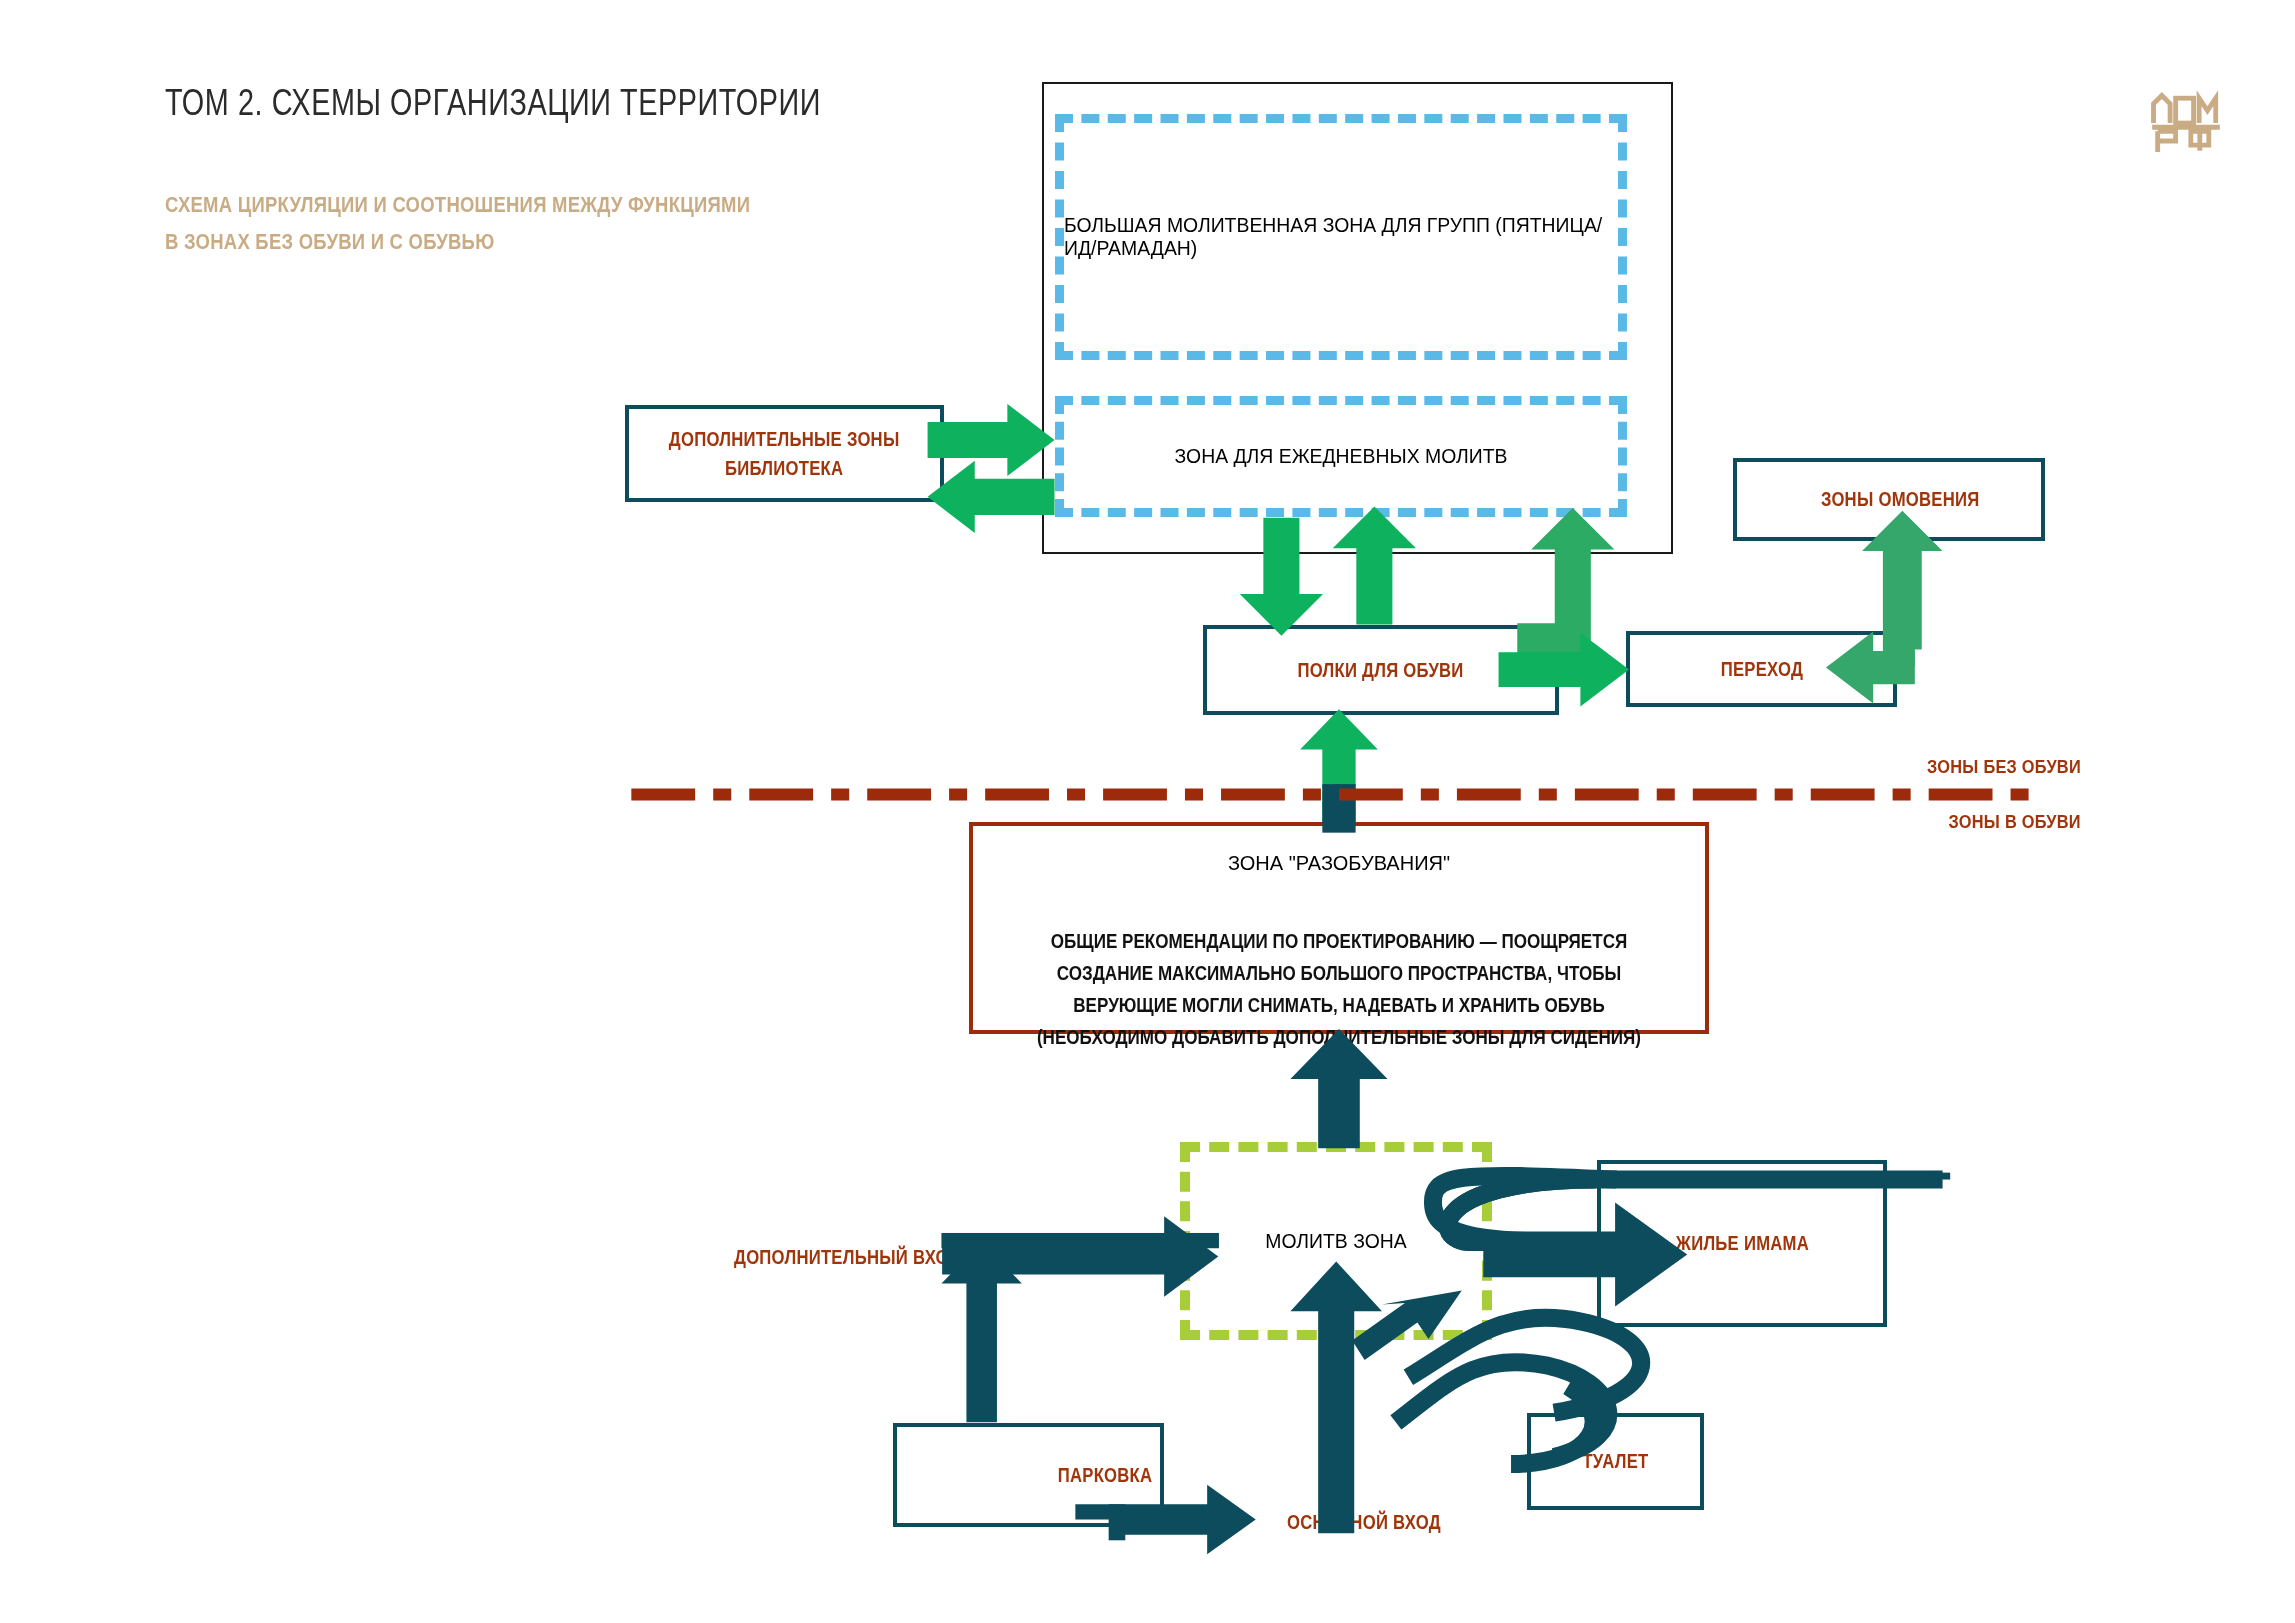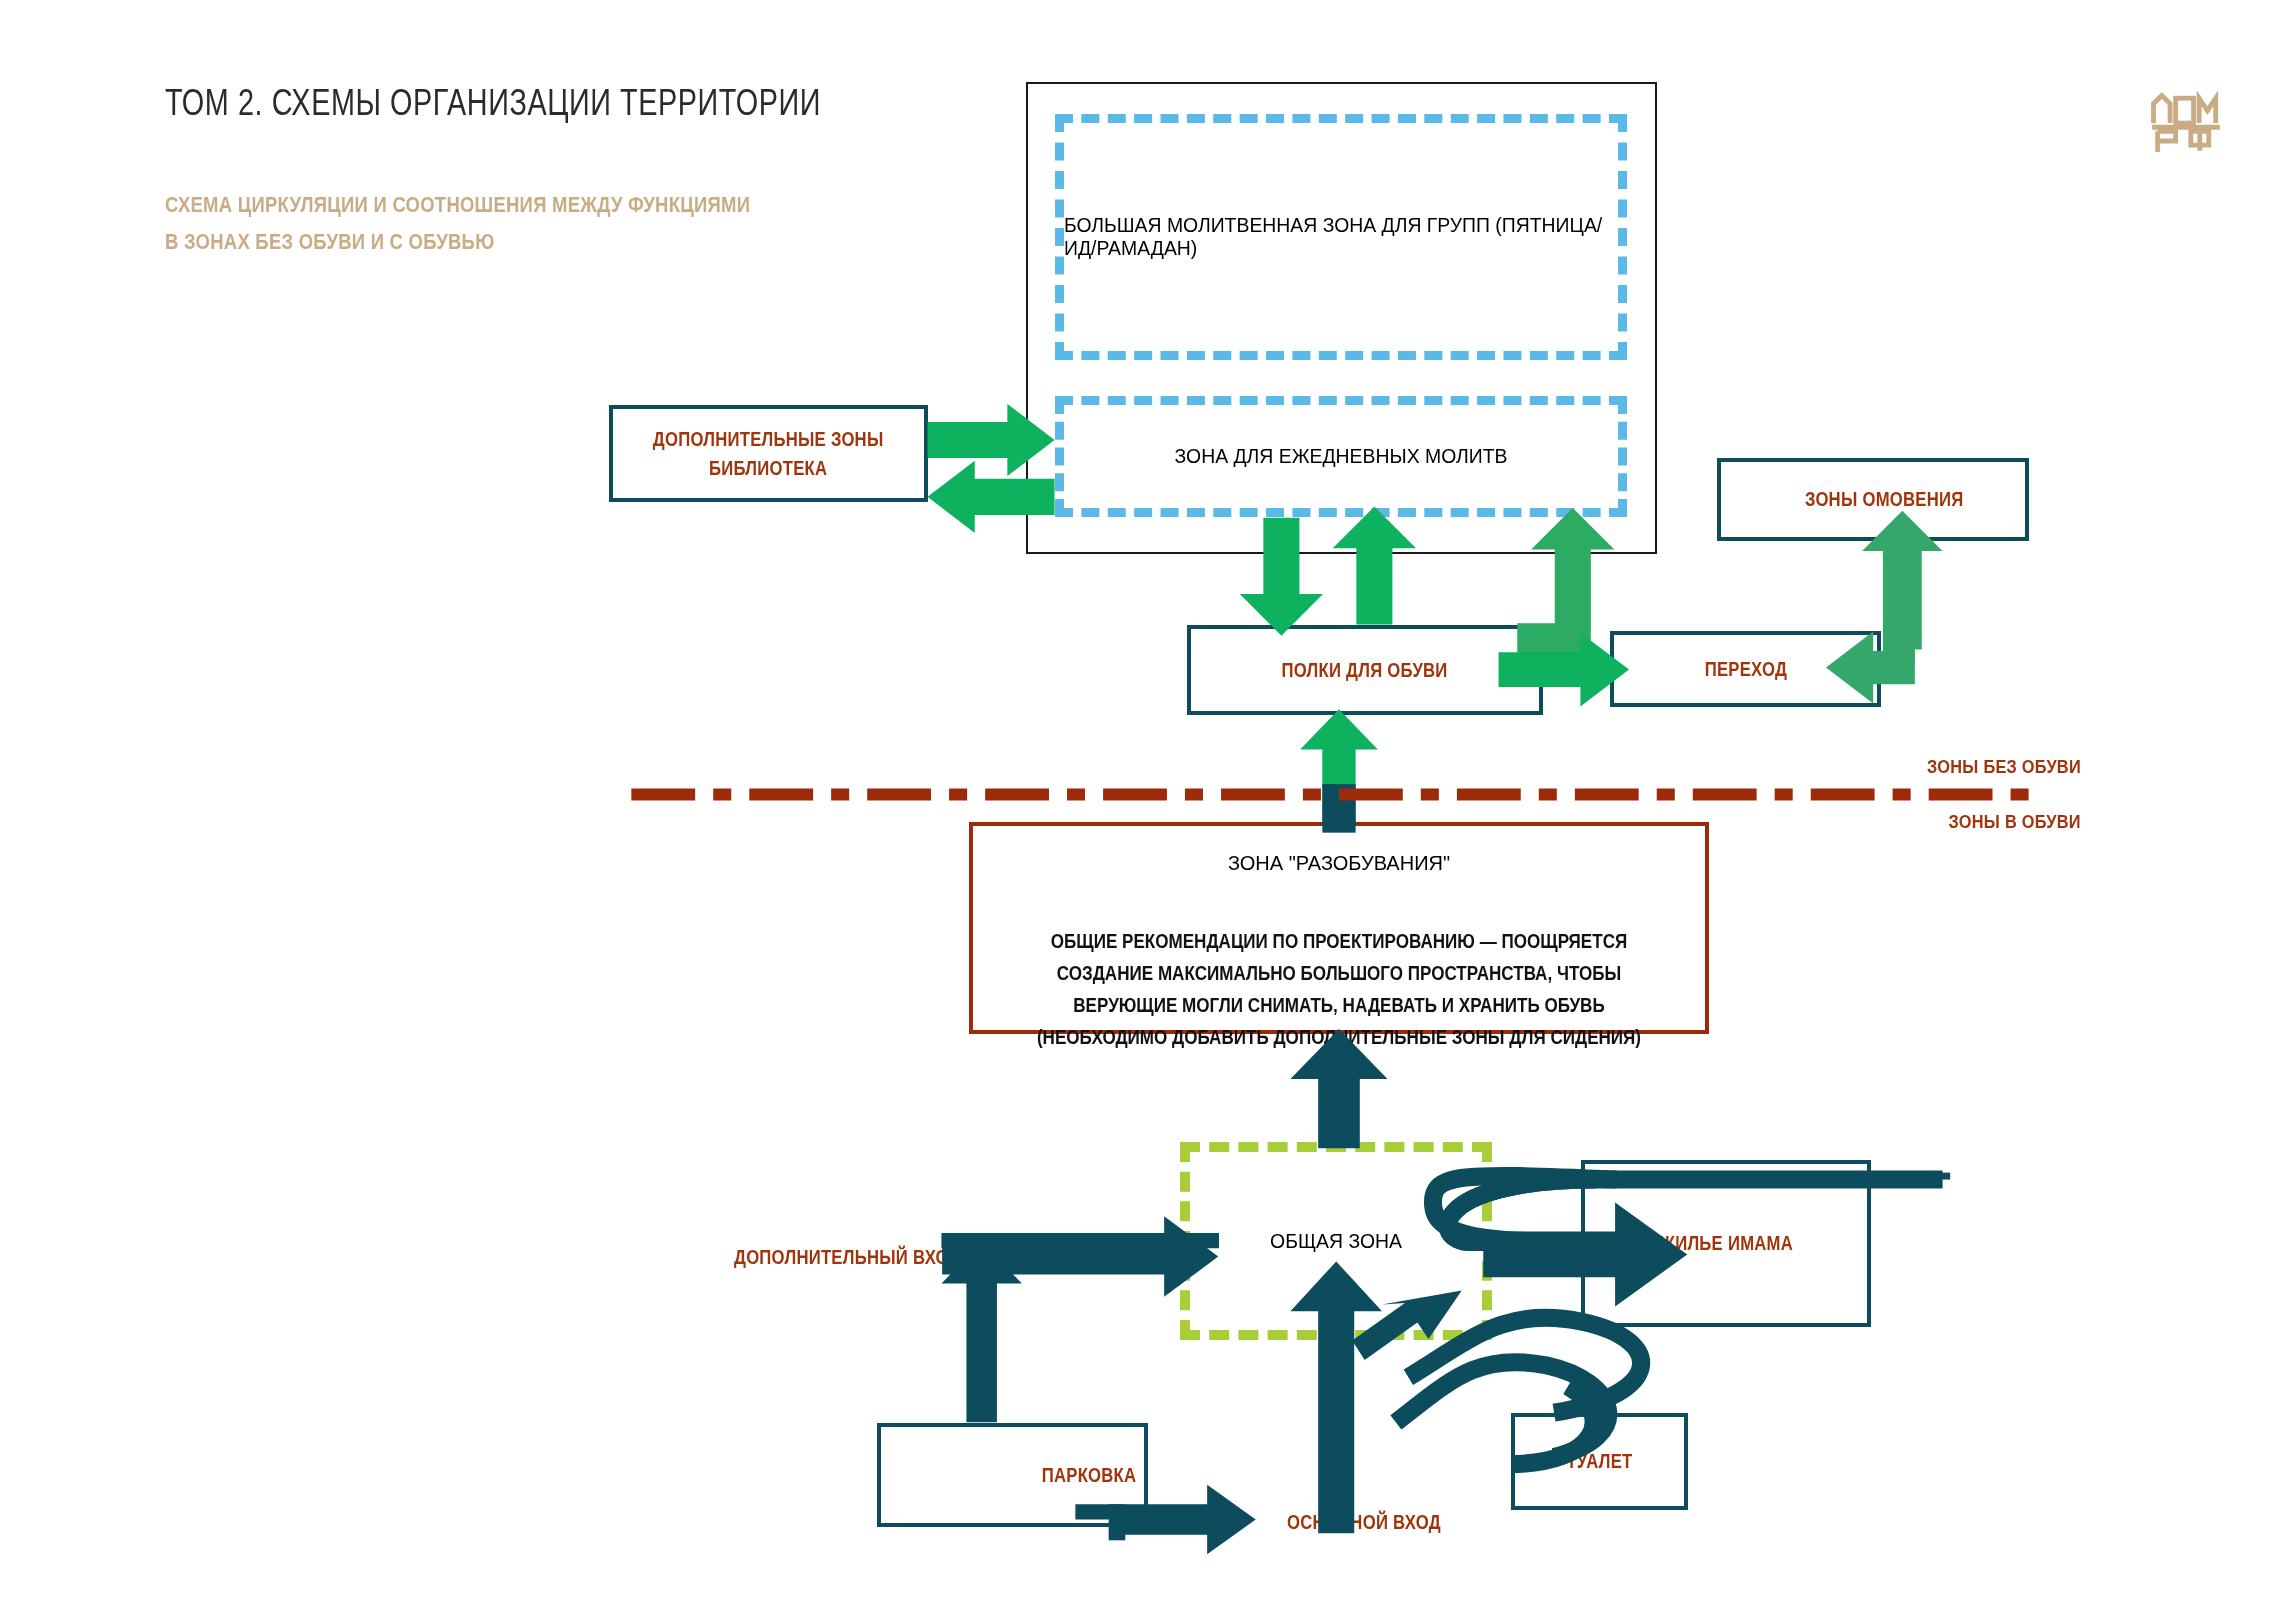--- a/index.html
+++ b/index.html
@@ -13,21 +13,21 @@
          color:#2b2b2b;letter-spacing:0.7px;transform:scaleX(.80);transform-origin:left top;
          white-space:nowrap;}
   .subtitle{position:absolute;left:165px;top:186px;font-size:22px;font-weight:700;
             color:#c9ab84;letter-spacing:0.3px;line-height:37px;
             transform:scaleX(.84);transform-origin:left top;white-space:pre-line;}
 
   .logo{position:absolute;left:2148px;top:83px;width:76px;height:76px;}
 
   
   .bx{position:absolute;box-sizing:border-box;display:flex;align-items:center;
-      justify-content:center;text-align:center;background:#fff;}
+      justify-content:center;text-align:center;background:#fff;margin-left:16px;}
   .bx .lbl{color:#a0350c;font-weight:700;letter-spacing:0.3px;line-height:1.45;
            transform:scaleX(.86);transform-origin:center;white-space:pre-line;}
   .teal{border:4.9px solid #0c4c5c;}
   .plain{border:2.8px solid #1a1a1a;}
   .brownbox{border:4.9px solid #9c2b0b;}
 
   .freelabel{position:absolute;color:#a0350c;font-weight:700;letter-spacing:0.3px;
              transform:scaleX(.86);transform-origin:left center;white-space:nowrap;}
 
   .dashedblue{position:absolute;box-sizing:border-box;
@@ -104,21 +104,21 @@
     <div style="position:absolute;left:0;right:0;top:26px;text-align:center;">
       <span class="lbl" style="font-size:20px;display:inline-block;">ЗОНА "РАЗОБУВАНИЯ"</span>
     </div>
     <div class="recbody">ОБЩИЕ РЕКОМЕНДАЦИИ ПО ПРОЕКТИРОВАНИЮ — ПООЩРЯЕТСЯ
 СОЗДАНИЕ МАКСИМАЛЬНО БОЛЬШОГО ПРОСТРАНСТВА, ЧТОБЫ
 ВЕРУЮЩИЕ МОГЛИ СНИМАТЬ, НАДЕВАТЬ И ХРАНИТЬ ОБУВЬ
 (НЕОБХОДИМО ДОБАВИТЬ ДОПОЛНИТЕЛЬНЫЕ ЗОНЫ ДЛЯ СИДЕНИЯ)</div>
   </div>
 
   <div class="dashedgreen" style="left:1180px;top:1142px;width:312px;height:198px;">
-    <span class="lbl" style="font-size:19.4px;">ОБЩАЯ ЗОНА</span>
+    <span class="lbl" style="font-size:19.4px;">МОЛИТВ ЗОНА</span>
   </div>
 
   <div class="bx teal" style="left:1581px;top:1160px;width:290px;height:167px;">
     <span class="lbl" style="font-size:19.4px;">ЖИЛЬЕ ИМАМА</span>
   </div>
 
   <div class="bx teal" style="left:1511px;top:1413px;width:177px;height:97px;">
     <span class="lbl" style="font-size:19.4px;">ТУАЛЕТ</span>
   </div>
 

